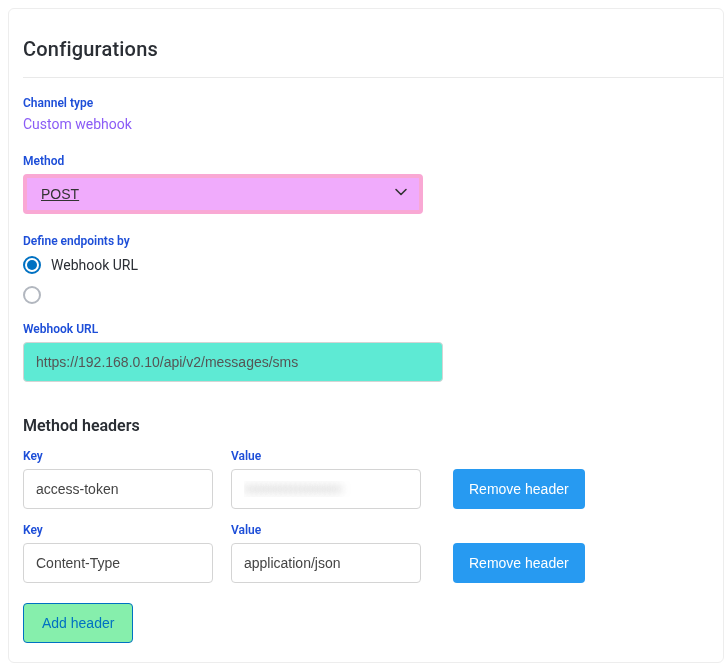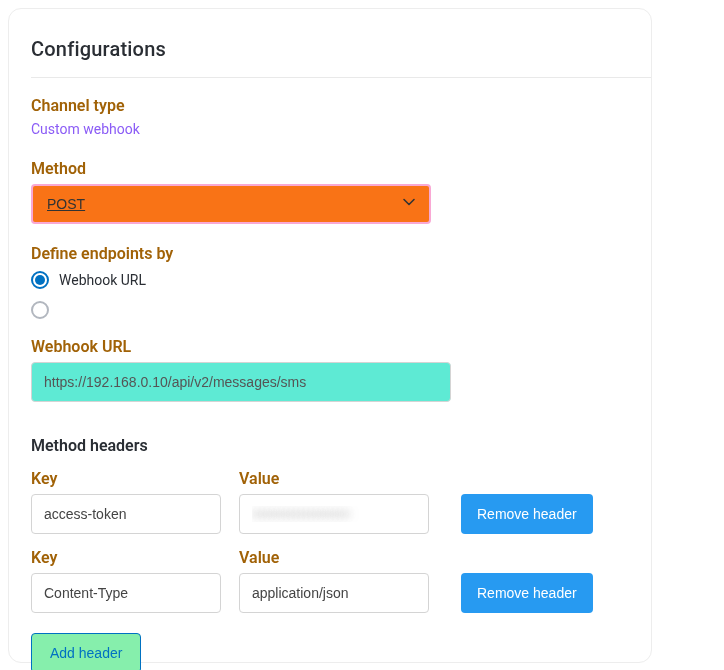--- a/index.html
+++ b/index.html
@@ -6,62 +6,62 @@
     body {
       font-family: -apple-system, BlinkMacSystemFont, "Segoe UI", Roboto, Helvetica, Arial, sans-serif;
       background: #fff;
       color: #2a2e34;
       width: 724px;
       height: 670px;
       padding: 8px 0 0 8px;
     }
     .panel {
       border: 1px solid #ededed;
-      border-radius: 13px;
-      padding: 28px 0 28px 22px;
-      width: 644px;
+      border-radius: 6px;
+      padding: 28px 0 28px 14px;
+      width: 716px;
       height: 655px;
     }
     h1.title {
       font-size: 20px;
       font-weight: 500;
       color: #2a2e34;
       letter-spacing: 0.2px;
     }
     .divider {
       border: none;
       border-top: 1px solid #e9e9e9;
       margin: 16px 0 18px 0;
     }
     .field-group { margin-bottom: 18px; }
     .field-group.narrow { margin-bottom: 12px; }
     .field-label {
-      font-size: 16px;
+      font-size: 12px;
       font-weight: 600;
-      color: #a16207;
+      color: #1d4ed8;
       display: block;
       margin-bottom: 6px;
     }
     .field-static {
       font-size: 14px;
       color: #8b5cf6;
       margin-top: 6px;
     }
     .select-wrap {
       position: relative;
       width: 400px;
     }
     .select-wrap select {
       width: 100%;
       height: 40px;
       padding: 0 14px;
       font-size: 14px;
       color: #333;
-      background: #f97316;
-      border: 2px solid #f9a8d4;
+      background: #f0abfc;
+      border: 4px solid #f9a8d4;
       border-radius: 4px;
       appearance: none;
       -webkit-appearance: none;
       outline: none;
       text-decoration: underline;
     }
     .select-wrap .chev {
       position: absolute;
       right: 14px;
       top: 50%;

